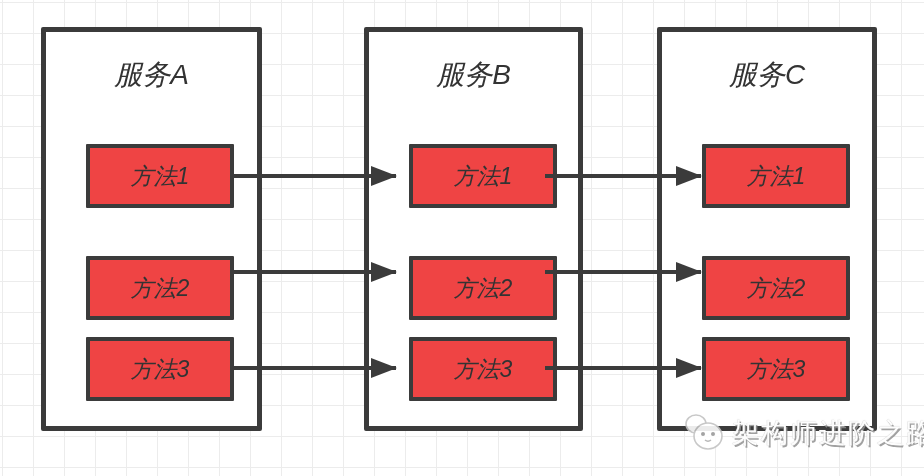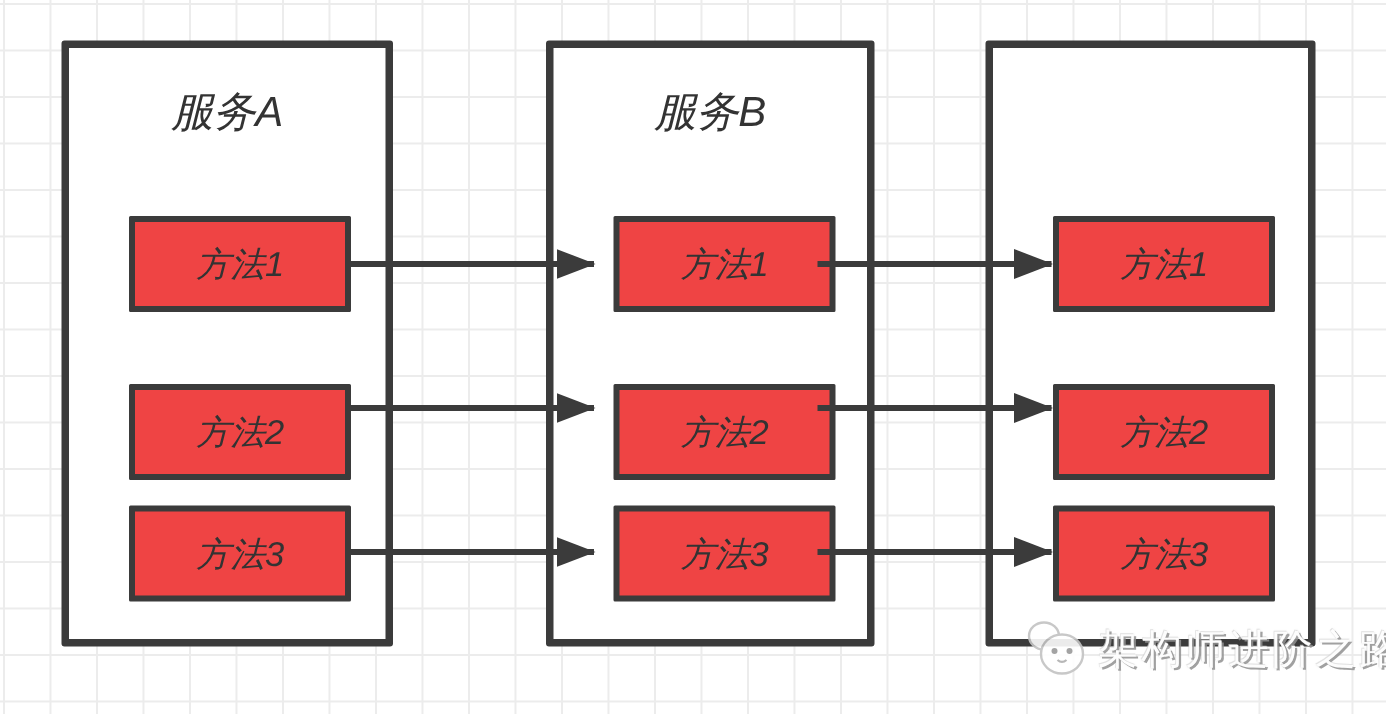--- a/index.html
+++ b/index.html
@@ -101,20 +101,21 @@
   </div>
 
   <div class="service service-b">
     <div class="service-title">服务B</div>
     <div class="method m1">方法1</div>
     <div class="method m2">方法2</div>
     <div class="method m3">方法3</div>
   </div>
 
   <div class="service service-c">
+    <div class="service-title">服务C</div>
     <div class="method m1">方法1</div>
     <div class="method m2">方法2</div>
     <div class="method m3">方法3</div>
   </div>
 
   <svg class="arrows-layer" id="arrows-svg" viewBox="0 0 924 476" xmlns="http://www.w3.org/2000/svg">
     <defs>
       <marker id="arrowhead" markerUnits="userSpaceOnUse" markerWidth="28" markerHeight="22" refX="25" refY="10" orient="auto">
         <path d="M0,0 L26,10 L0,20 Z" fill="#3b3b3b"></path>
       </marker>

